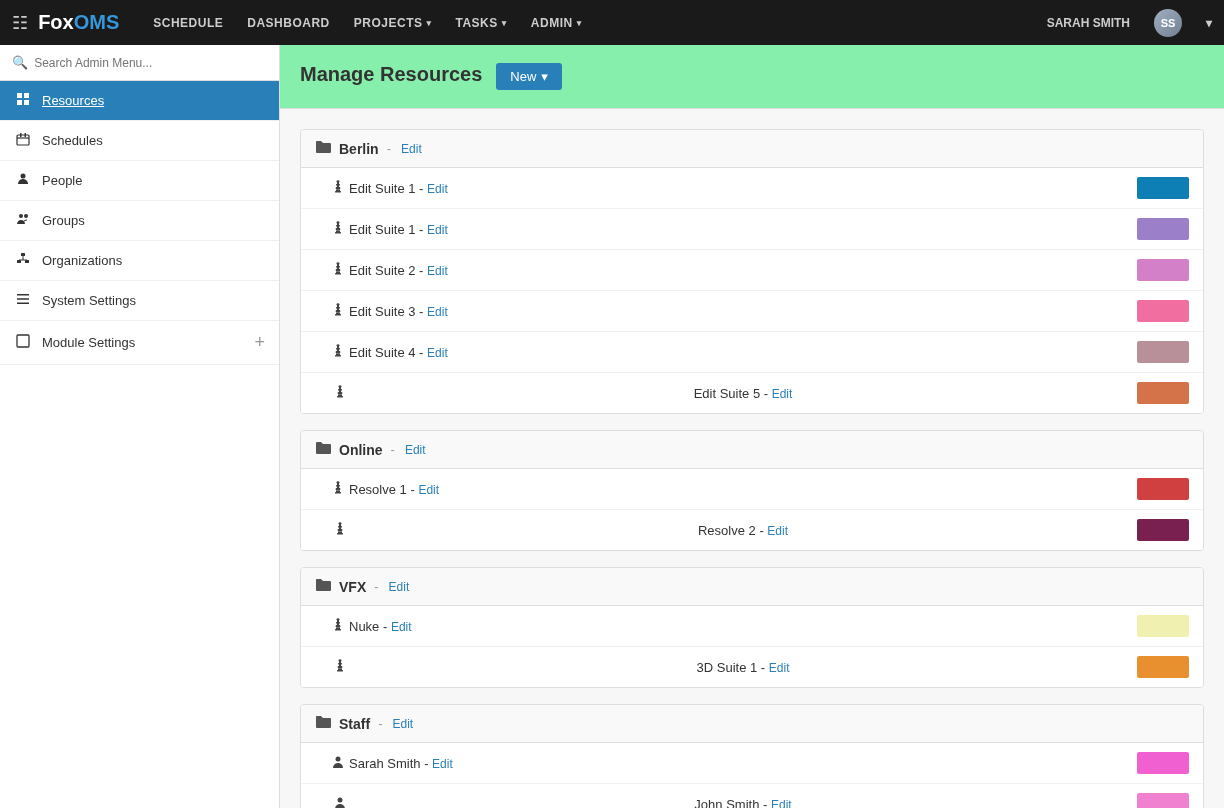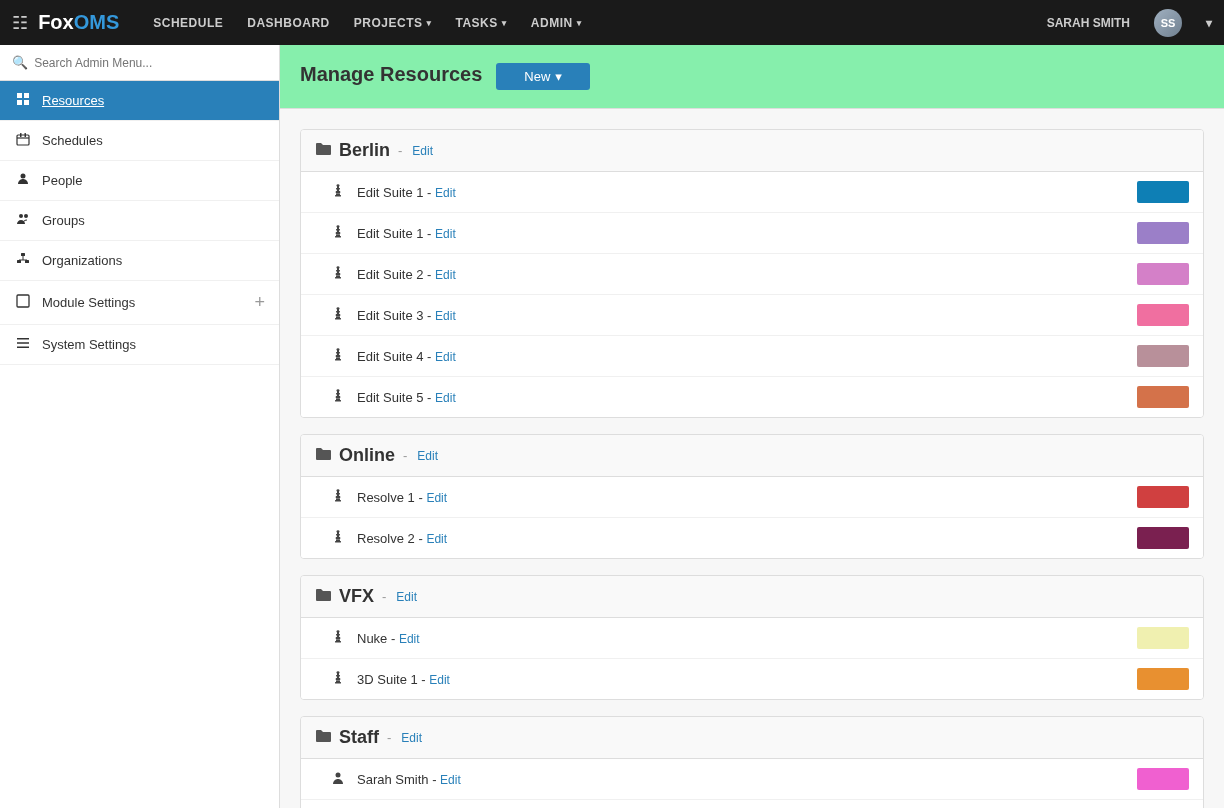--- a/index.html
+++ b/index.html
@@ -156,21 +156,21 @@
     }
     .page-title {
       font-size: 20px;
       font-weight: bold;
       color: #333;
     }
     .btn-new {
       background: #2980b9;
       color: #fff;
       border: none;
-      padding: 6px 28px;
+      padding: 6px 14px;
       border-radius: 3px;
       cursor: pointer;
       font-size: 13px;
       display: flex;
       align-items: center;
       gap: 5px;
     }
 
     
     .resource-group {
@@ -182,33 +182,33 @@
     }
     .group-header {
       display: flex;
       align-items: center;
       padding: 10px 14px;
       background: #f9f9f9;
       border-bottom: 1px solid #ddd;
       gap: 8px;
     }
     .group-icon { font-size: 15px; color: #555; }
-    .group-name { font-weight: bold; font-size: 18px; color: #333; }
+    .group-name { font-weight: bold; font-size: 14px; color: #333; }
     .group-edit { color: #2980b9; text-decoration: none; font-size: 12px; margin-left: 2px; }
     .group-sep { color: #999; }
 
     .resource-item {
       display: flex;
       align-items: center;
       padding: 9px 14px 9px 30px;
       border-bottom: 1px solid #f0f0f0;
-      gap: 8px;
+      gap: 0;
       background: #fff;
     }
-    .resource-item:last-child { border-bottom: none; }
+    .resource-item:last-child { border-bottom: none; text-align: center; }
     .resource-icon { font-size: 14px; color: #444; min-width: 18px; }
     .resource-name { flex: 1; font-size: 13px; color: #333; }
     .resource-edit-link { color: #2980b9; text-decoration: none; font-size: 12px; }
     .resource-color {
       width: 52px;
       height: 22px;
       border-radius: 2px;
       flex-shrink: 0;
     }
 
@@ -302,37 +302,37 @@
             <rect x="9" y="8" width="4" height="3" rx="0.5"></rect>
             <line x1="7" y1="4" x2="7" y2="8" stroke="currentColor" stroke-width="1"></line>
             <line x1="3" y1="8" x2="11" y2="8" stroke="currentColor" stroke-width="1"></line>
           </svg>
       </span>
       <span class="item-label">Organizations</span>
     </div>
 
     <div class="sidebar-item">
       <span class="item-icon">
-        <svg width="14" height="14" viewBox="0 0 14 14" fill="none" stroke="currentColor" stroke-width="1.3">
-            <rect x="1" y="1" width="12" height="12" rx="1"></rect>
-          </svg>
-      </span>
-      <span class="item-label">Module Settings</span>
-      <span class="item-plus">+</span>
-    </div>
-
-    <div class="sidebar-item">
-      <span class="item-icon">
         <svg width="14" height="14" viewBox="0 0 14 14" fill="currentColor">
             <rect x="1" y="2" width="12" height="1.5"></rect>
             <rect x="1" y="6.25" width="12" height="1.5"></rect>
             <rect x="1" y="10.5" width="12" height="1.5"></rect>
           </svg>
       </span>
       <span class="item-label">System Settings</span>
+    </div>
+
+    <div class="sidebar-item">
+      <span class="item-icon">
+        <svg width="14" height="14" viewBox="0 0 14 14" fill="none" stroke="currentColor" stroke-width="1.3">
+            <rect x="1" y="1" width="12" height="12" rx="1"></rect>
+          </svg>
+      </span>
+      <span class="item-label">Module Settings</span>
+      <span class="item-plus">+</span>
     </div>
   </aside>
 
   <main class="main-content">
     <div class="page-header">
       <h1 class="page-title">Manage Resources</h1>
       <button class="btn-new">
         <span>New</span>
         <span>▾</span>
       </button>

